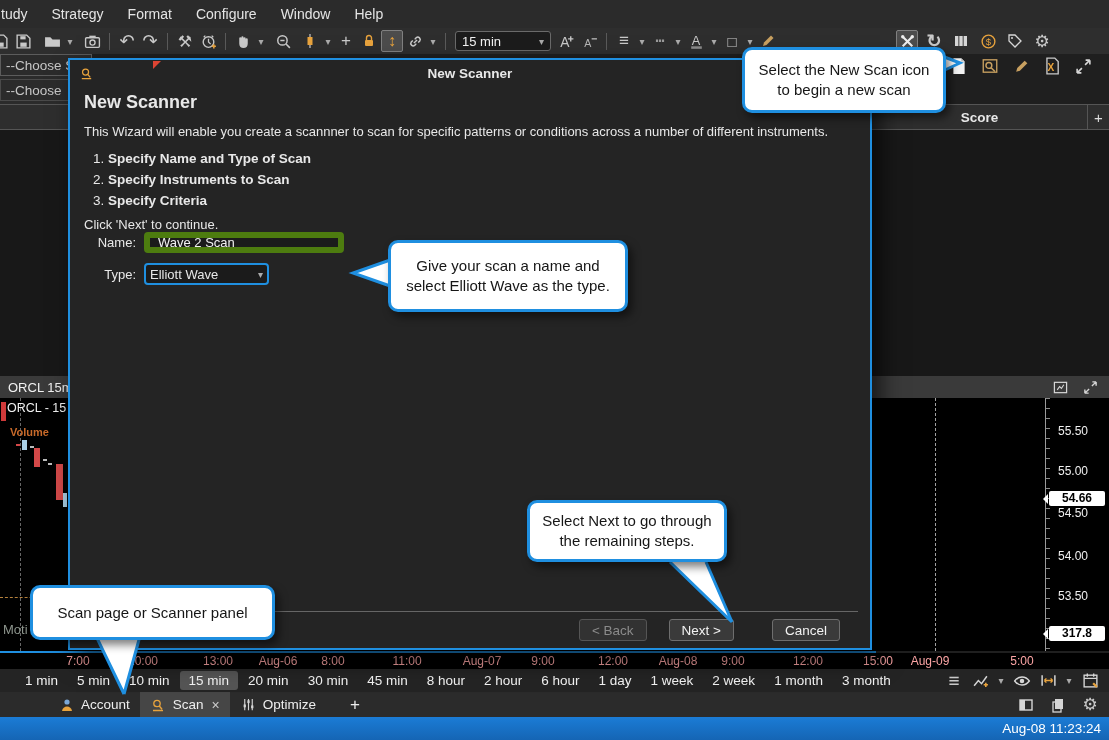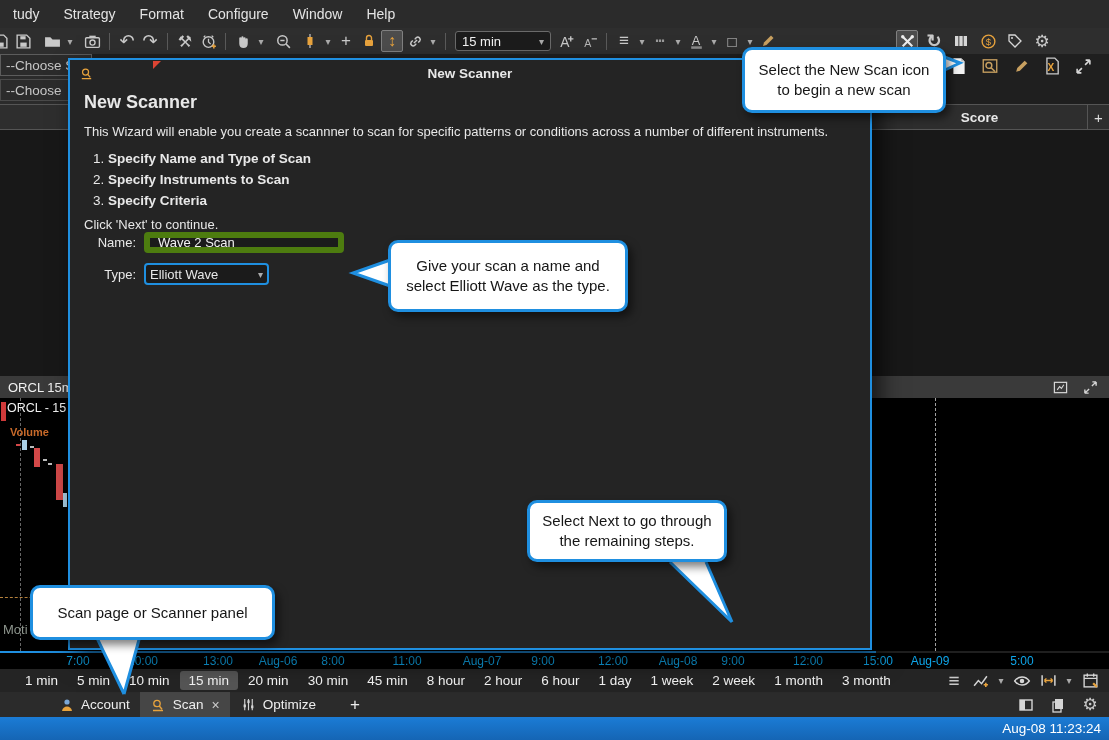--- a/index.html
+++ b/index.html
@@ -4,21 +4,21 @@
 <style>
   html,body{margin:0;padding:0;background:#444;}
   .stage{position:relative;width:1109px;height:740px;overflow:hidden;background:#1f1f1f;
          font-family:"Liberation Sans",sans-serif;color:#e8e8e8;}
   .stage *{box-sizing:border-box;}
 
   
   .menubar{position:absolute;top:0;left:0;right:0;height:28px;background:#2b2b2b;
            display:flex;align-items:center;font-size:14px;color:#e4e4e4;}
   .menu-item{padding:0 12px;cursor:default;}
-  .menu-item:first-child{padding-left:13px;}
+  .menu-item:first-child{padding-left:1px;}
   .toolbar{position:absolute;top:28px;left:0;right:0;height:26px;background:#2e2e2e;
            display:flex;align-items:center;padding:0 2px;gap:1px;}
   .icn{width:22px;height:22px;display:inline-flex;align-items:center;justify-content:center;
        color:#c9c9c9;font-size:15px;flex:0 0 auto;}
   .icn.sm{width:12px;font-size:10px;color:#aaa;}
   .vsep{width:1px;height:17px;background:#5a5a5a;margin:0 5px;flex:0 0 auto;}
   .tbtn-active{background:#4c4c4c;border:1px solid #808080;border-radius:2px;}
   .combo{display:flex;align-items:center;justify-content:space-between;background:#1c1c1c;
          border:1px solid #6a6a6a;border-radius:3px;height:20px;padding:0 6px;font-size:13px;
          color:#f2f2f2;width:96px;margin:0 3px;}
@@ -51,21 +51,21 @@
   .wm{position:absolute;left:3px;top:224px;font-size:13px;color:#8d958d;}
   .dashh{position:absolute;left:0;top:199px;width:62px;border-top:1px dashed #b5813c;}
   .paxis{position:absolute;right:0;top:0;bottom:0;width:64px;background:#000;border-left:1px solid #9a9a9a;}
   .paxis::before{content:"";position:absolute;left:0;top:0;bottom:0;width:4px;
      background:repeating-linear-gradient(to bottom,#8a8a8a 0 1px,transparent 1px 10px);}
   .ptick{position:absolute;left:12px;font-size:12px;color:#f0f0f0;}
   .pbox{position:absolute;left:3px;right:4px;height:15px;background:#fff;color:#000;font-size:12px;
         font-weight:bold;text-align:center;line-height:15px;border-radius:2px;}
   .pbox::before{content:"";position:absolute;left:-6px;top:3px;border:5px solid transparent;border-right-color:#fff;border-left:none;}
   .blueline{position:absolute;top:651px;left:0;width:876px;height:2px;background:#1f8fe0;}
-  .timeaxis{position:absolute;top:653px;left:0;right:0;height:16px;background:#000;font-size:12px;color:#0ea5e9;}
+  .timeaxis{position:absolute;top:653px;left:0;right:0;height:16px;background:#000;font-size:12px;color:#fca5a5;}
   .timeaxis span{position:absolute;transform:translateX(-50%);top:1px;}
 
   
   .tfbar{position:absolute;top:669px;left:0;right:0;height:23px;background:#242424;
          display:flex;align-items:center;font-size:13.5px;color:#f2f2f2;padding-left:16px;}
   .tf{padding:2px 9px;border-radius:3px;margin-right:1px;white-space:nowrap;}
   .tf.sel{background:#555;}
   .tficons{margin-left:auto;display:flex;align-items:center;gap:4px;padding-right:8px;}
   .tabbar{position:absolute;top:692px;left:0;right:0;height:25px;background:#2b2b2b;
           display:flex;align-items:center;font-size:13.5px;color:#eee;padding-left:48px;}
@@ -339,20 +339,29 @@
     <div class="c" style="left:22px;top:42px;width:5px;height:10px;background:#a9cfe5"></div>
     <div class="c" style="left:30px;top:48px;width:4px;height:2px;background:#bbb"></div>
     <div class="c" style="left:34px;top:50px;width:6px;height:19px;background:#d34848"></div>
     <div class="c" style="left:43px;top:61px;width:4px;height:2px;background:#bbb"></div>
     <div class="c" style="left:48px;top:65px;width:4px;height:2px;background:#bbb"></div>
     <div class="c" style="left:56px;top:66px;width:7px;height:36px;background:#d34848"></div>
     <div class="c" style="left:63px;top:95px;width:4px;height:14px;background:#a9cfe5"></div>
     <div class="dashh"></div>
     <span class="wm">Moti</span>
 
+    <div class="paxis">
+      <span class="ptick" style="top:26px">55.50</span>
+      <span class="ptick" style="top:66px">55.00</span>
+      <span class="ptick" style="top:108px">54.50</span>
+      <span class="ptick" style="top:151px">54.00</span>
+      <span class="ptick" style="top:191px">53.50</span>
+      <span class="pbox" style="top:93px">54.66</span>
+      <span class="pbox" style="top:228px">317.8</span>
+    </div>
   </div>
   <div class="blueline"></div>
 
   <div class="timeaxis">
     <span style="left:78px">7:00</span>
     <span style="left:143px">10:00</span>
     <span style="left:218px">13:00</span>
     <span style="left:278px">Aug-06</span>
     <span style="left:333px">8:00</span>
     <span style="left:407px">11:00</span>
@@ -491,20 +500,25 @@
       <span class="redmark"></span>
       <input class="name-input" value="Wave 2 Scan" style="">
     </div>
     <div class="frow">
       <span class="flabel">Type:</span>
       <span class="type-select">
         <span>Elliott Wave</span>
         <span class="icn sm" style="width:auto">▾</span>
       </span>
     </div>
+    <div class="dlg-footer">
+      <span class="btn disabled">&lt; Back</span>
+      <span class="btn btn-next">Next &gt;</span>
+      <span class="btn">Cancel</span>
+    </div>
   </div>
 
   <svg class="tail" style="left:932px;top:50px" width="32" height="28">
     <polygon points="2,3 28,13 2,25" fill="#fff"></polygon>
       <path d="M2,3 28,13 2,25" fill="none" stroke="#1f8fe0" stroke-width="3"></path>
     </svg>
   <div class="callout" style="left:742px;top:47px;width:204px;height:66px">
     <span>Select the New Scan icon to begin a new scan</span>
   </div>
 

